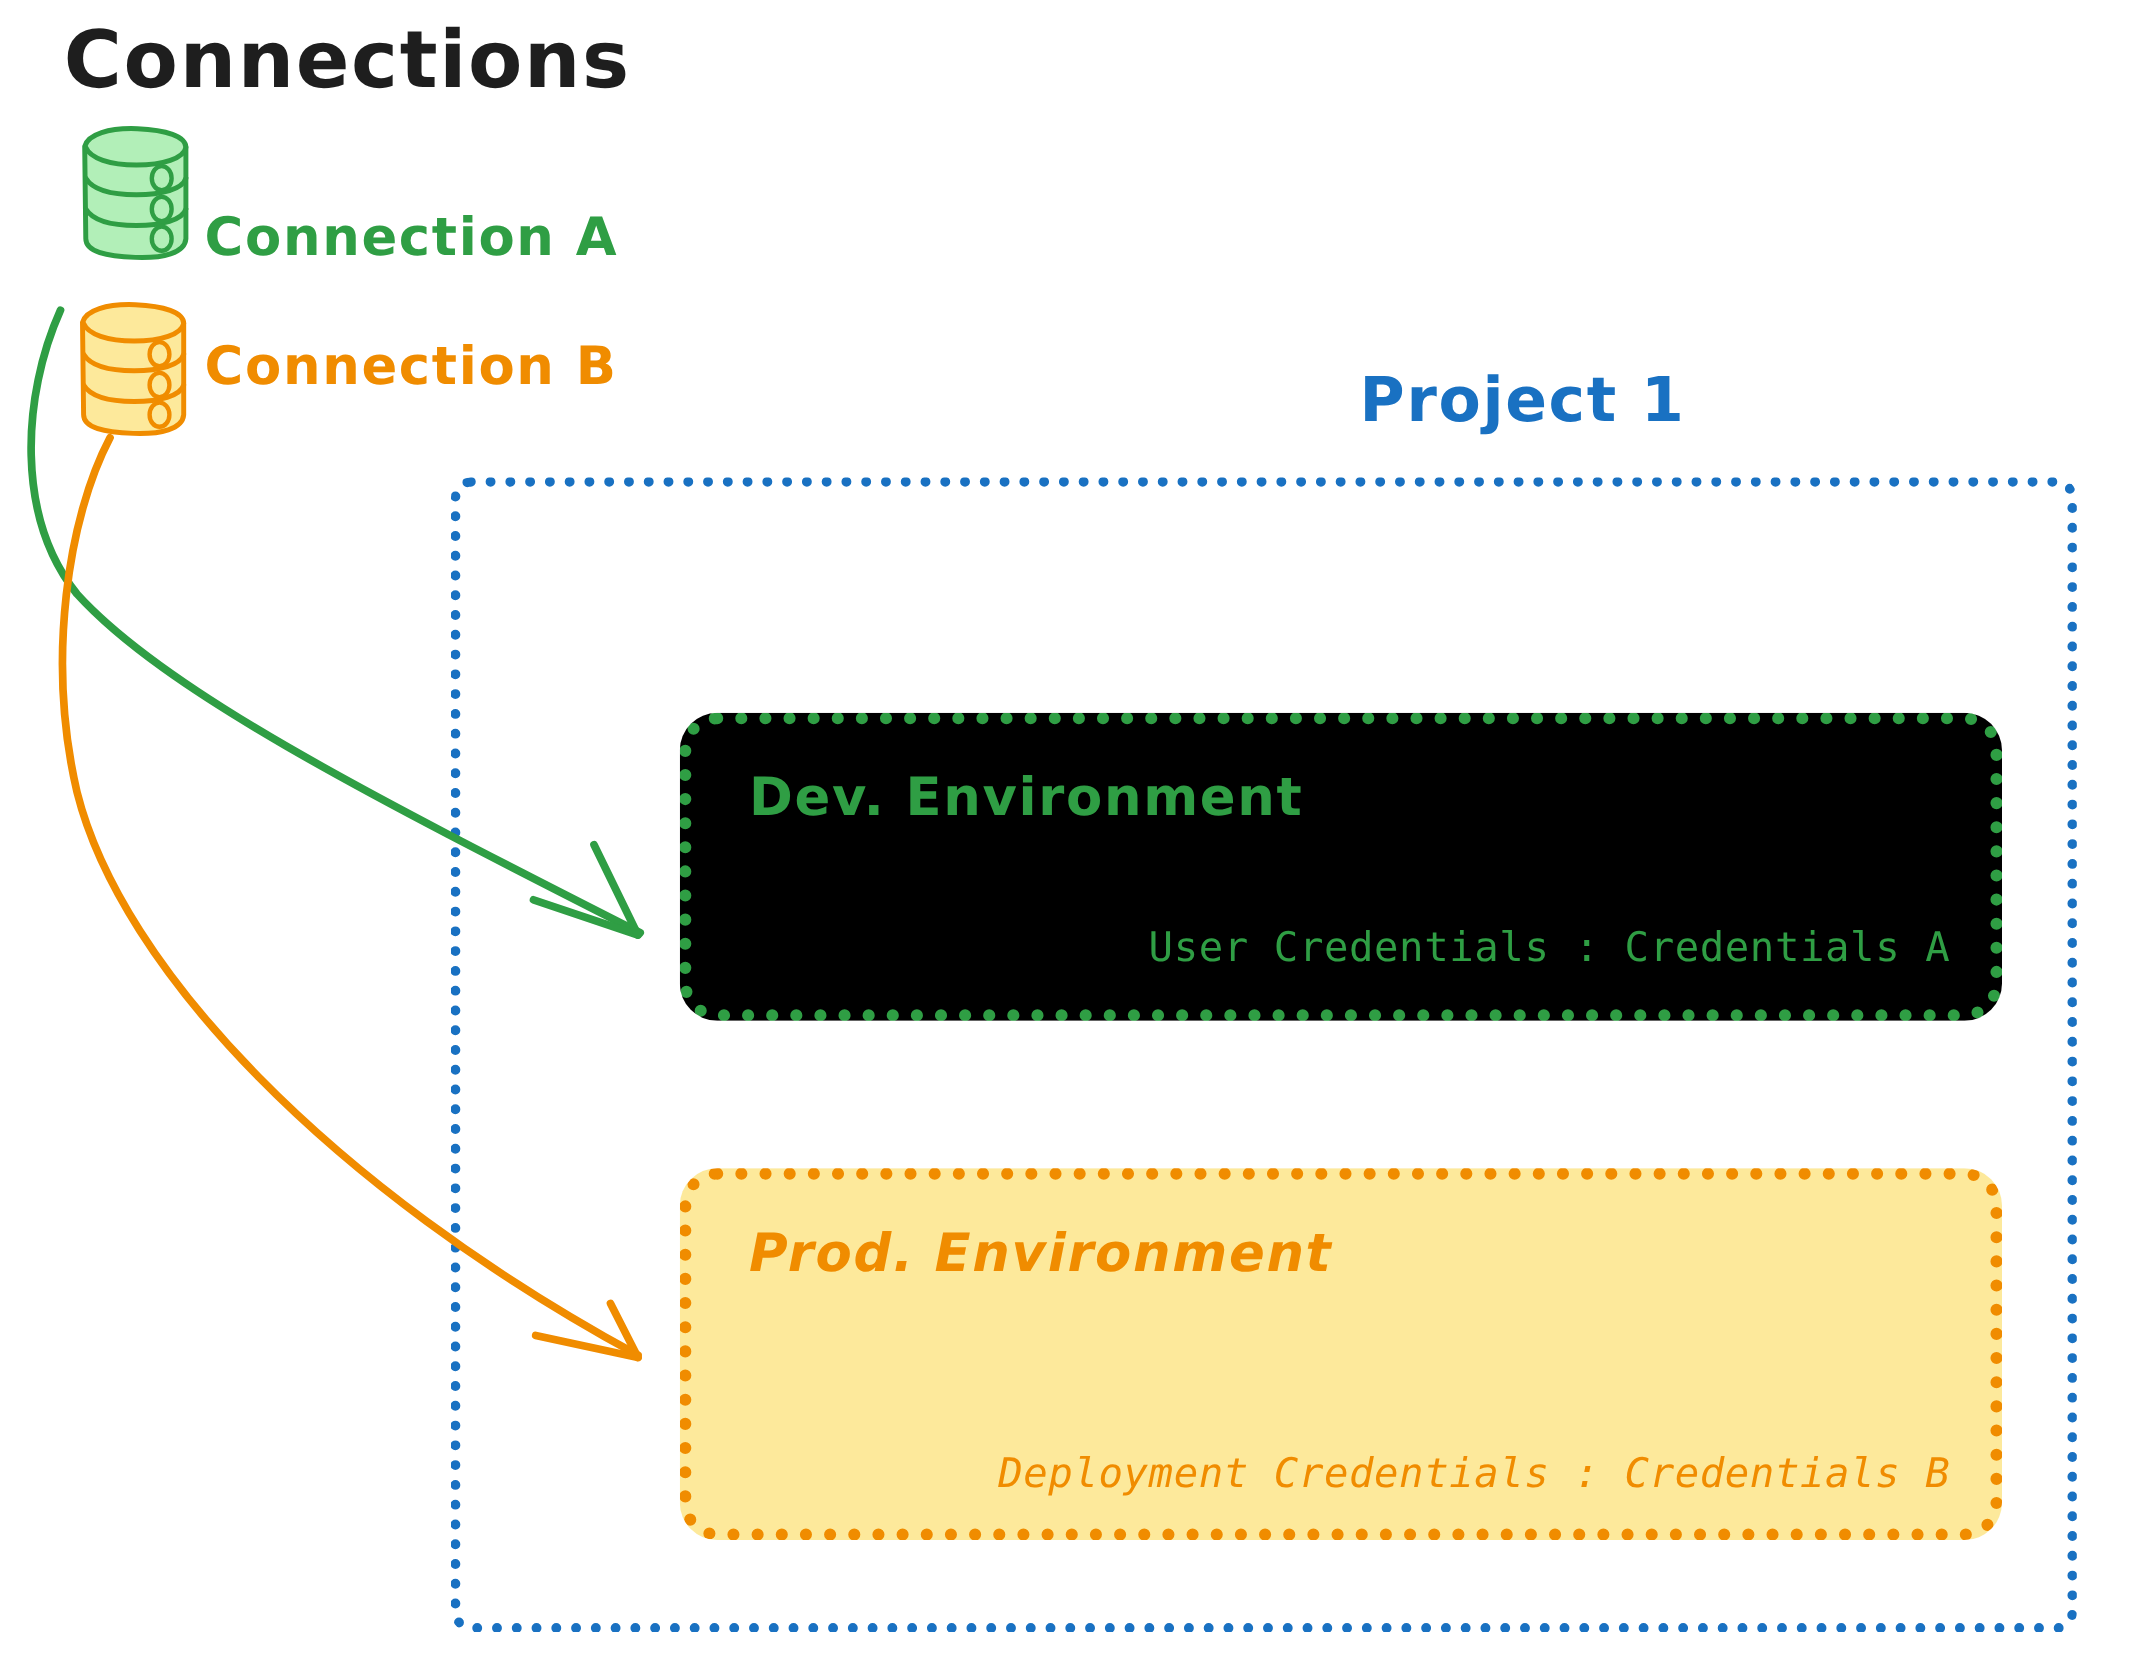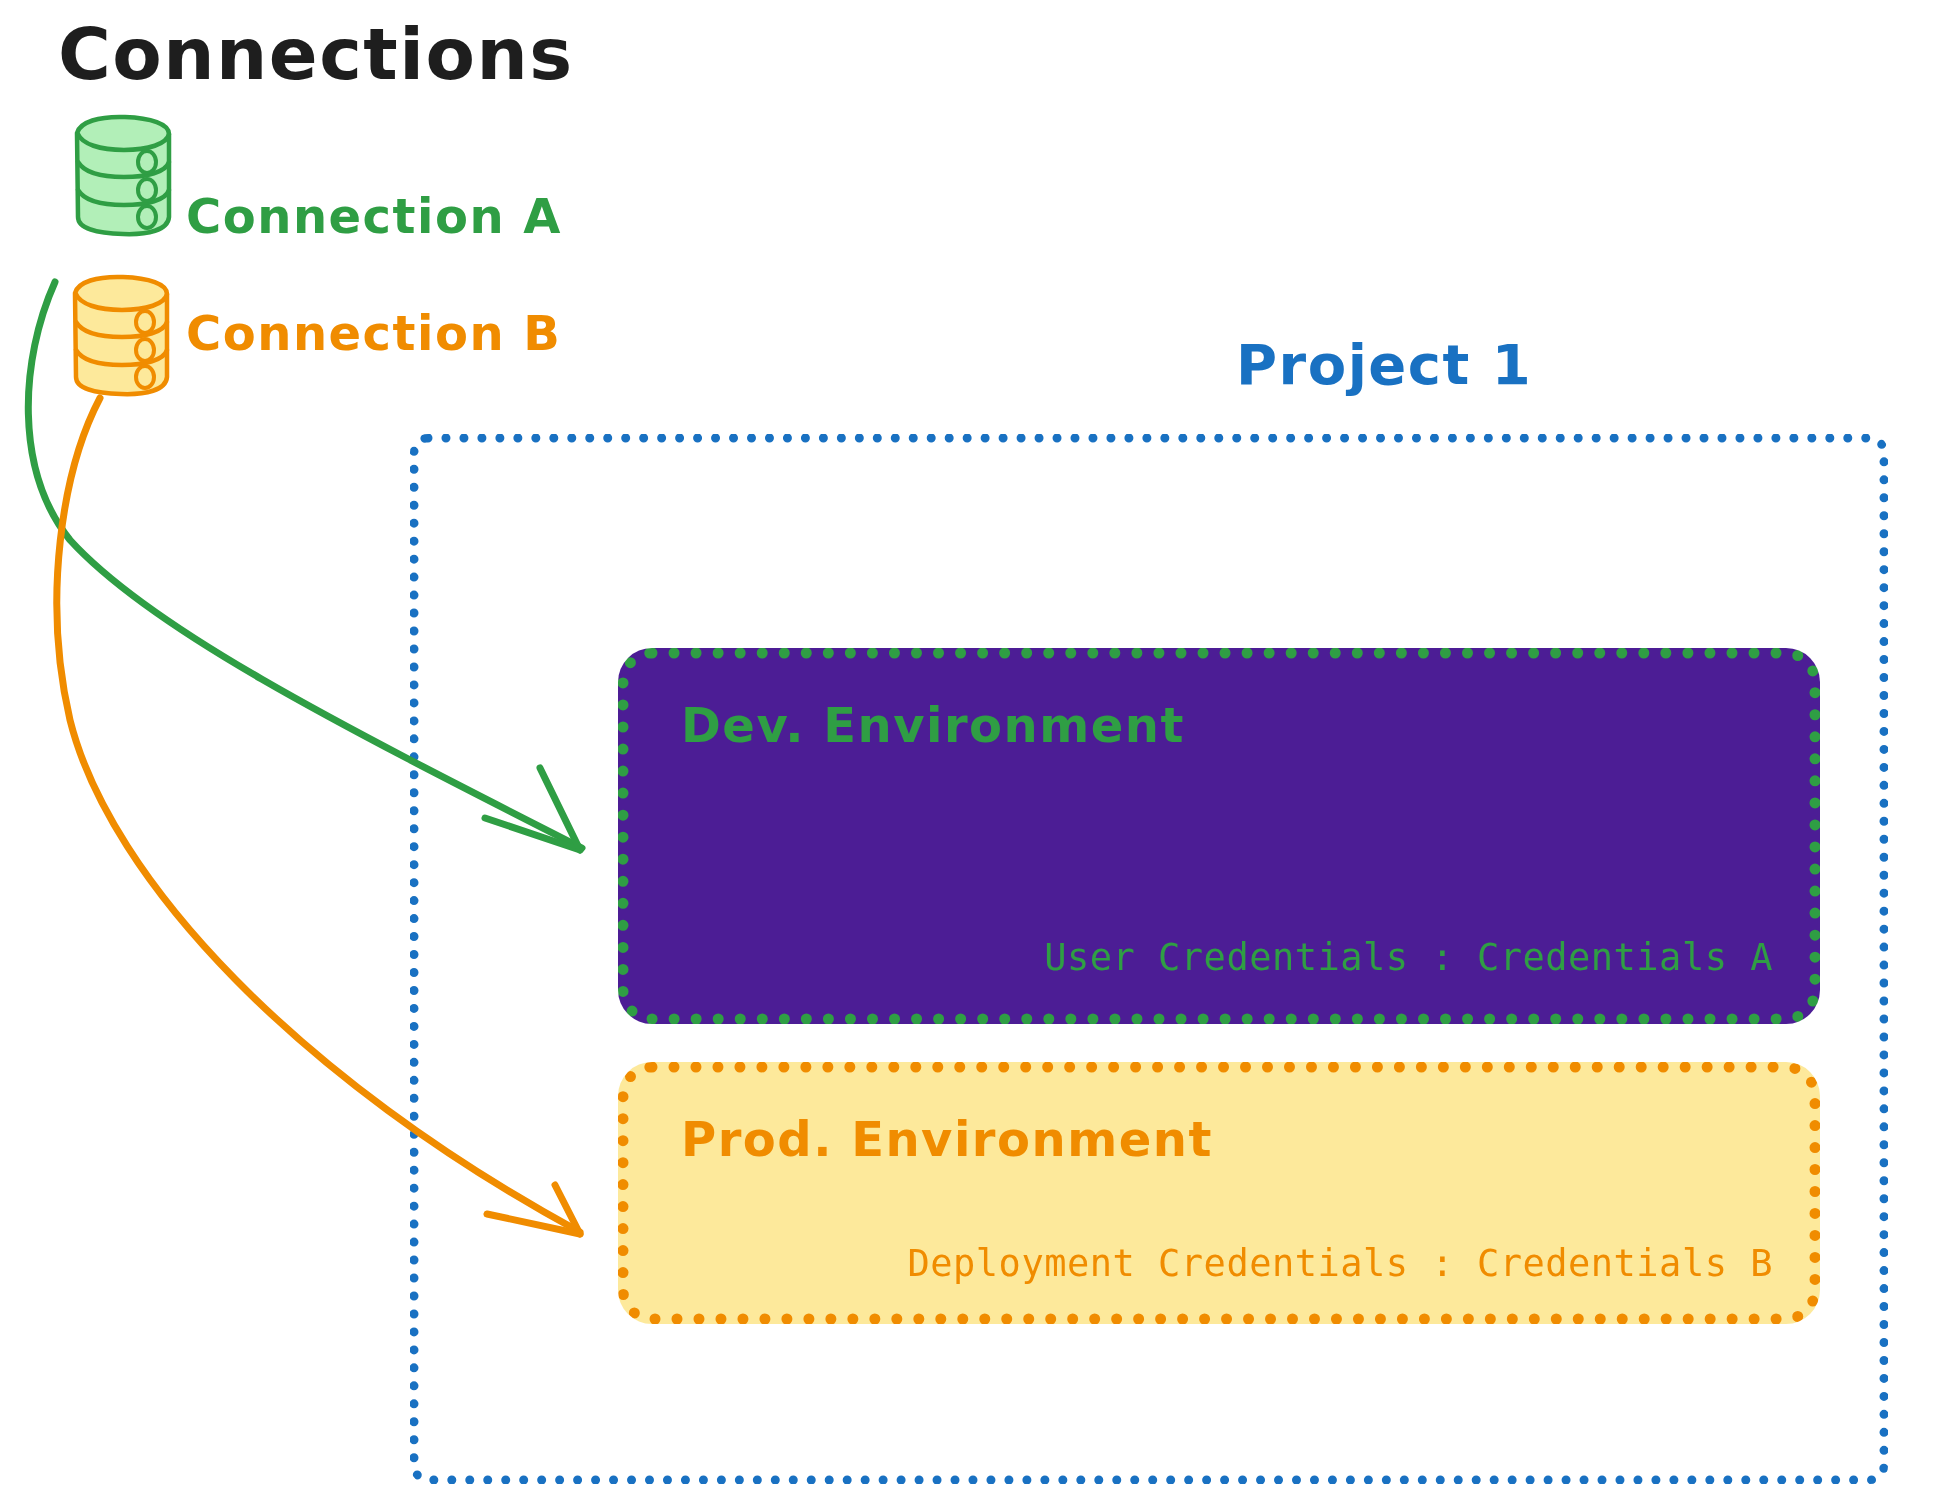--- a/index.html
+++ b/index.html
@@ -84,31 +84,32 @@
   
   .env-box {
     position: absolute;
     box-sizing: border-box;
     border-radius: 34px;
   }
   #env-box-dev {
     left: 618px;
     top: 648px;
     width: 1202px;
-    height: 376px;
-    background: #4c1d95;
+    height: 280px;
+    background: #000000;
     border: 11px dotted #2f9e44;
   }
   #env-box-prod {
     left: 618px;
     top: 1062px;
     width: 1202px;
-    height: 262px;
+    height: 338px;
     background: #fde99b;
     border: 11px dotted #f08c00;
+    font-style: italic;
   }
 
   .env-title {
     position: absolute;
     font-size: 48px;
   }
   #env-box-dev .env-title  { left: 52px; top: 38px; color: #2f9e44; }
   #env-box-prod .env-title { left: 52px; top: 38px; color: #f08c00; }
 
   .env-cred {

